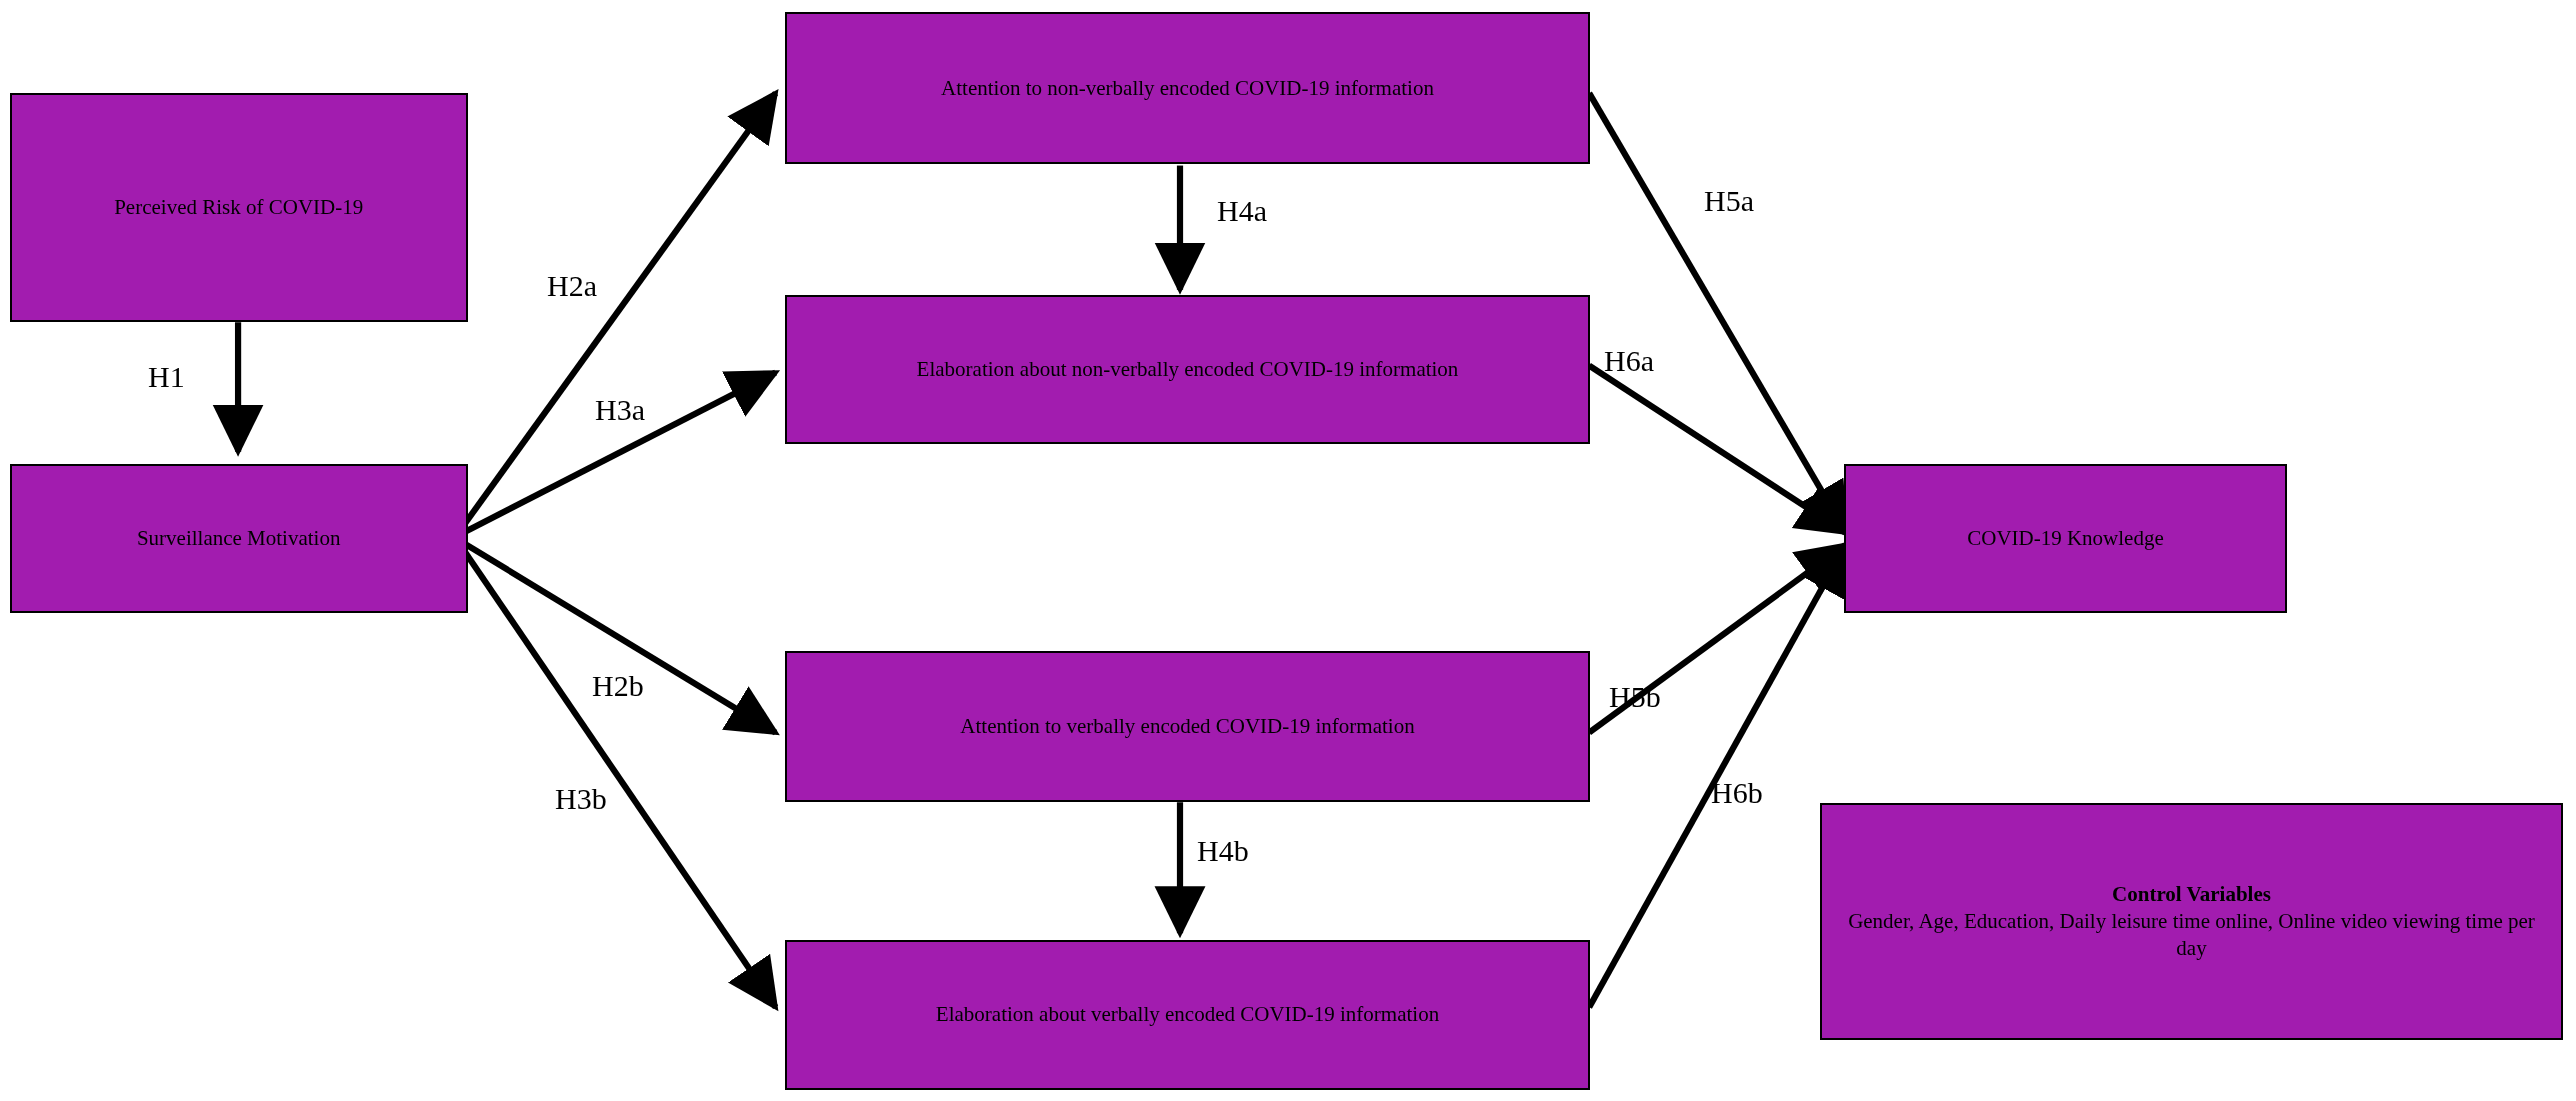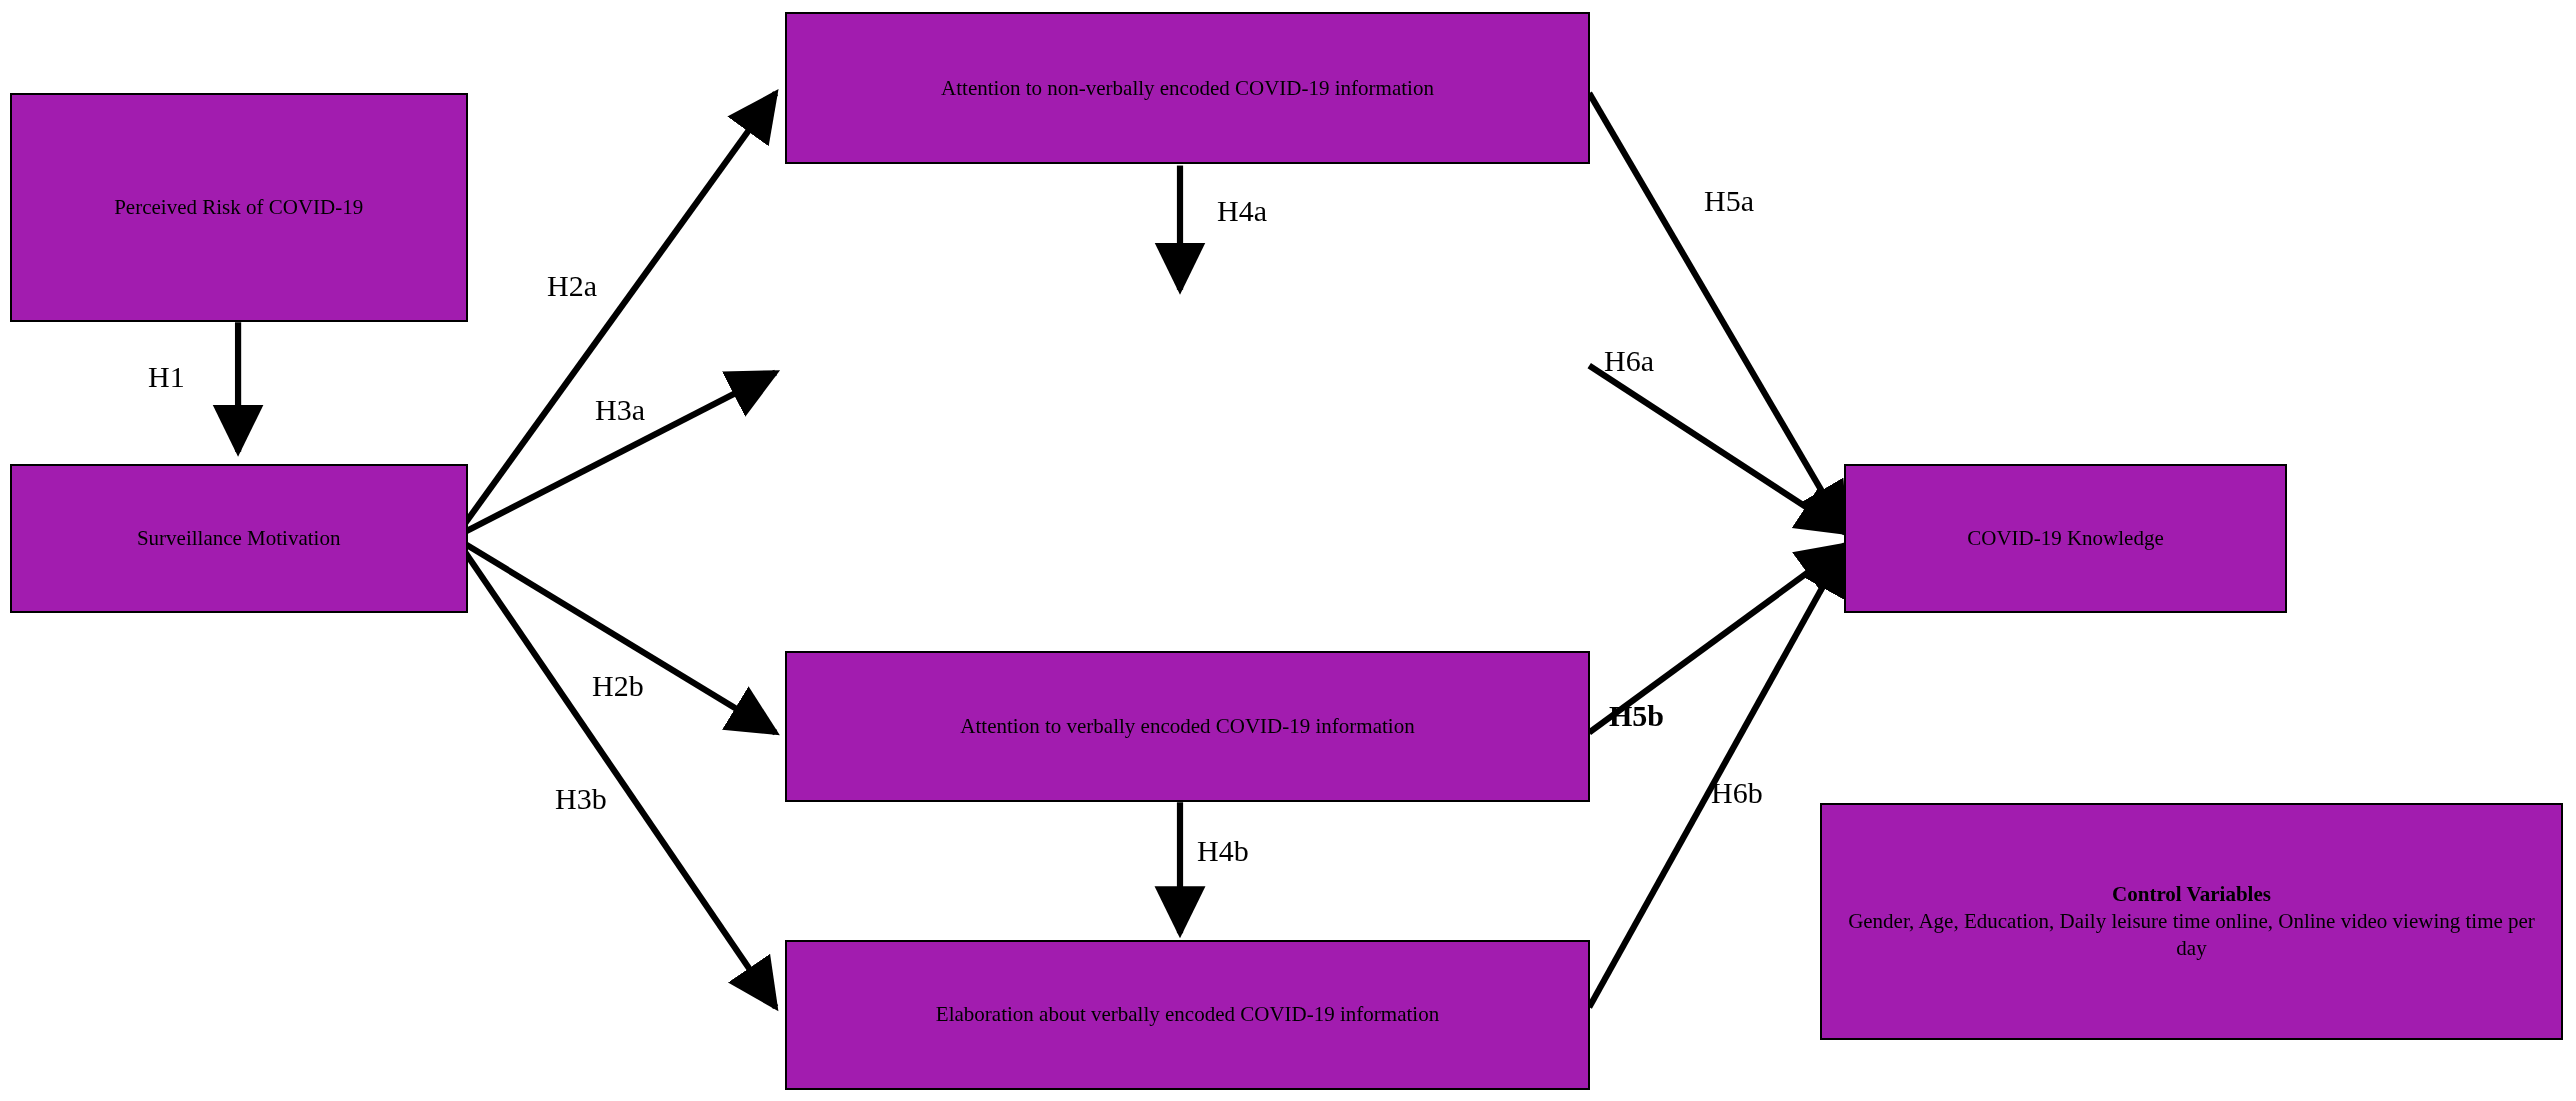--- a/index.html
+++ b/index.html
@@ -101,20 +101,23 @@
   </div>
 
   <div class="node" style="left:9.7px; top:464px; width:458px; height:149px;">
     <span class="node-text">Surveillance Motivation</span>
   </div>
 
   <div class="node" style="left:785px; top:12.4px; width:805px; height:152px;">
     <span class="node-text">Attention to non-verbally encoded COVID-19 information</span>
   </div>
 
+  <div class="node" style="left:785px; top:295px; width:805px; height:149px;">
+    <span class="node-text">Elaboration about non-verbally encoded COVID-19 information</span>
+  </div>
 
   <div class="node" style="left:785px; top:651px; width:805px; height:151px;">
     <span class="node-text">Attention to verbally encoded COVID-19 information</span>
   </div>
 
   <div class="node" style="left:785px; top:940px; width:805px; height:150px;">
     <span class="node-text">Elaboration about verbally encoded COVID-19 information</span>
   </div>
 
   <div class="node" style="left:1844px; top:464px; width:443px; height:149px;">
@@ -139,18 +142,18 @@
   <div class="edge-label" style="left:555px; top:784px;">H3b</div>
 
   <div class="edge-label" style="left:1217px; top:196px;">H4a</div>
 
   <div class="edge-label" style="left:1197px; top:836px;">H4b</div>
 
   <div class="edge-label" style="left:1704px; top:186px;">H5a</div>
 
   <div class="edge-label" style="left:1604px; top:346px;">H6a</div>
 
-  <div class="edge-label" style="left:1609px; top:701px;font-weight:bold;">H5b</div>
+  <div class="edge-label" style="left:1609px; top:682px;">H5b</div>
 
   <div class="edge-label" style="left:1711px; top:778px;">H6b</div>
 
 </div>
 
 
 </body></html>

